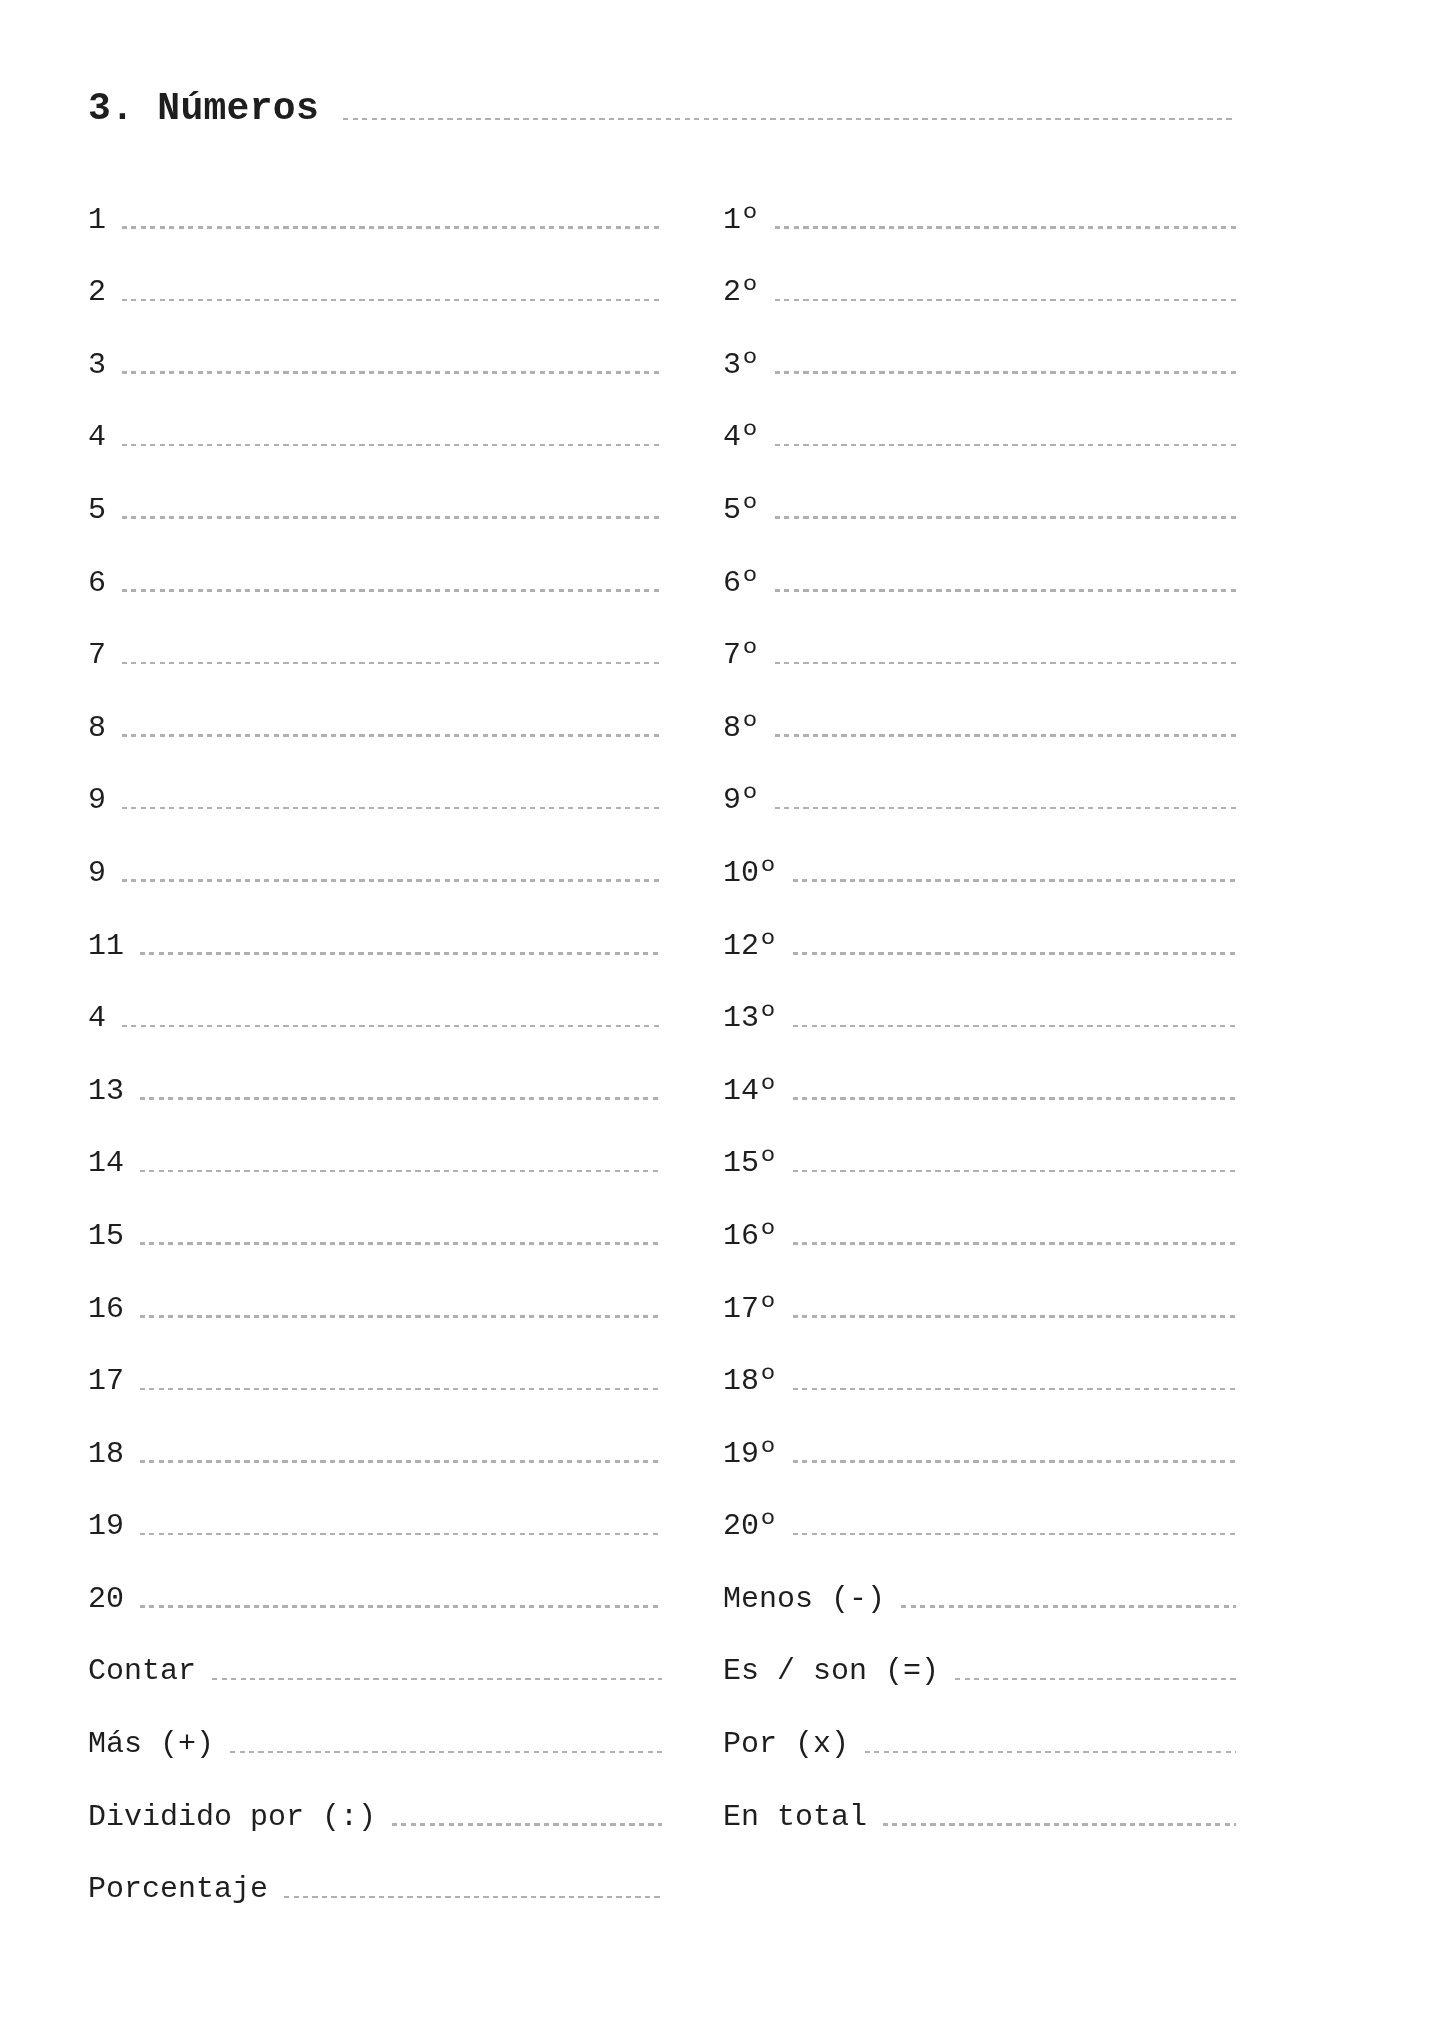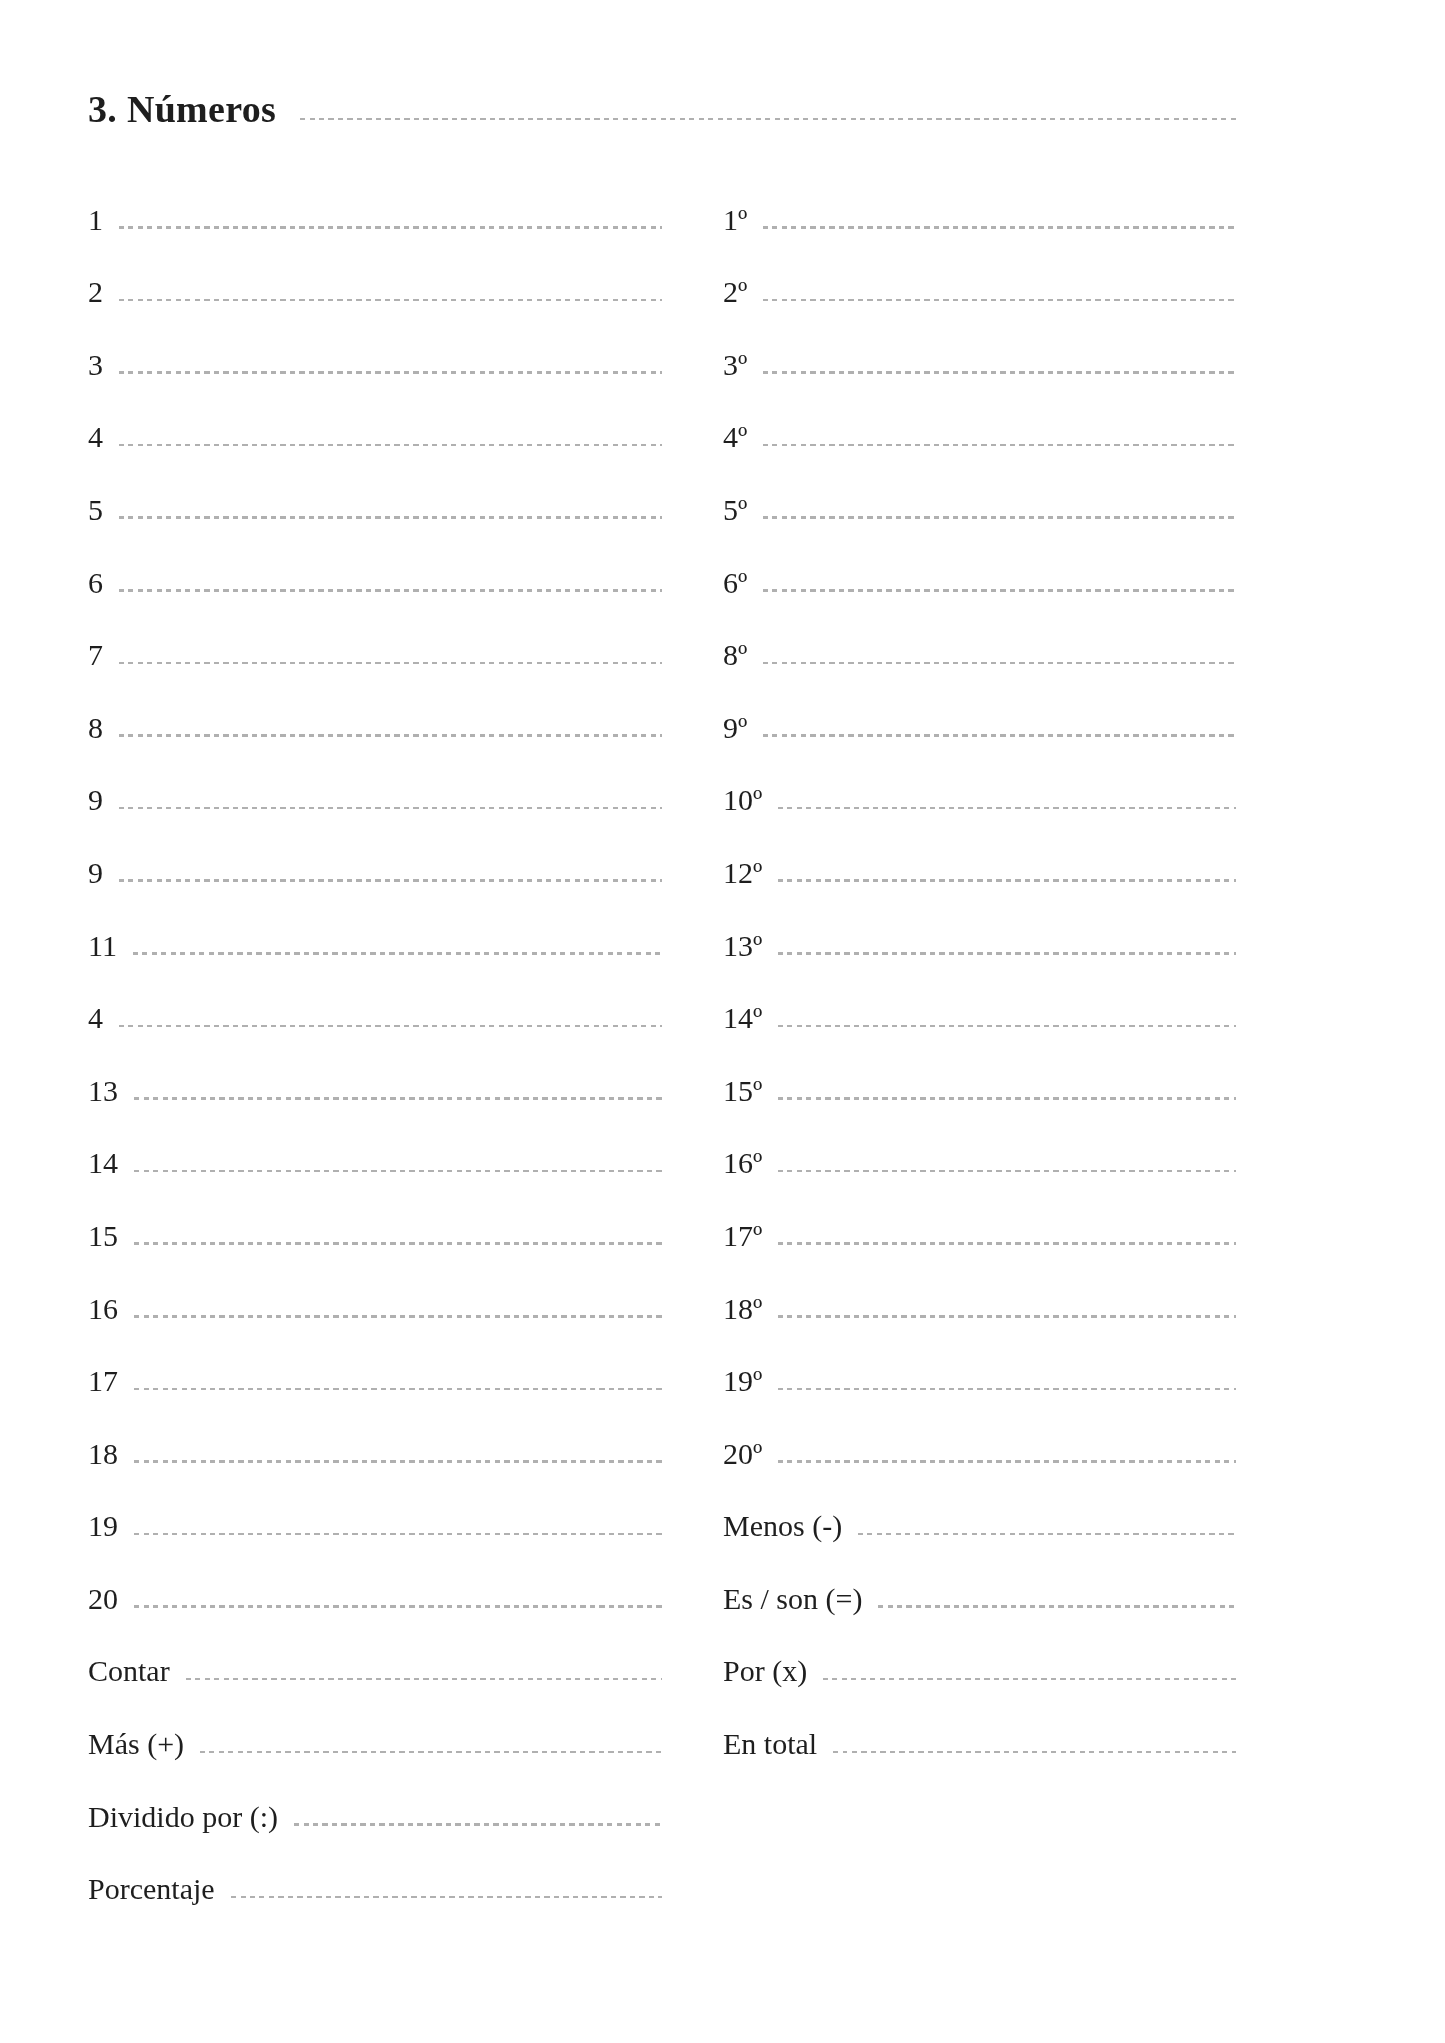--- a/index.html
+++ b/index.html
@@ -5,21 +5,21 @@
   html, body {
     margin: 0;
     padding: 0;
     background: #ffffff;
   }
   .page {
     position: relative;
     width: 1324px;
     height: 2043px;
     background: var(--bg, #ffffff);
-    font-family: Liberation Serif, serif;
+    font-family: Liberation Mono, monospace;
     color: var(--text, #1e1e1e);
     overflow: hidden;
   }
   .header {
     display: flex;
     align-items: flex-end;
     height: 130px;
     padding: 0 88px;
   }
   .title {
@@ -229,20 +229,24 @@
   <div class="row">
     <span class="entry-label">5º</span>
     <div class="write-line"></div>
   </div>
 
   <div class="row">
     <span class="entry-label">6º</span>
     <div class="write-line"></div>
   </div>
 
+  <div class="row">
+    <span class="entry-label">7º</span>
+    <div class="write-line"></div>
+  </div>
 
   <div class="row">
     <span class="entry-label">8º</span>
     <div class="write-line"></div>
   </div>
 
   <div class="row">
     <span class="entry-label">9º</span>
     <div class="write-line"></div>
   </div>

